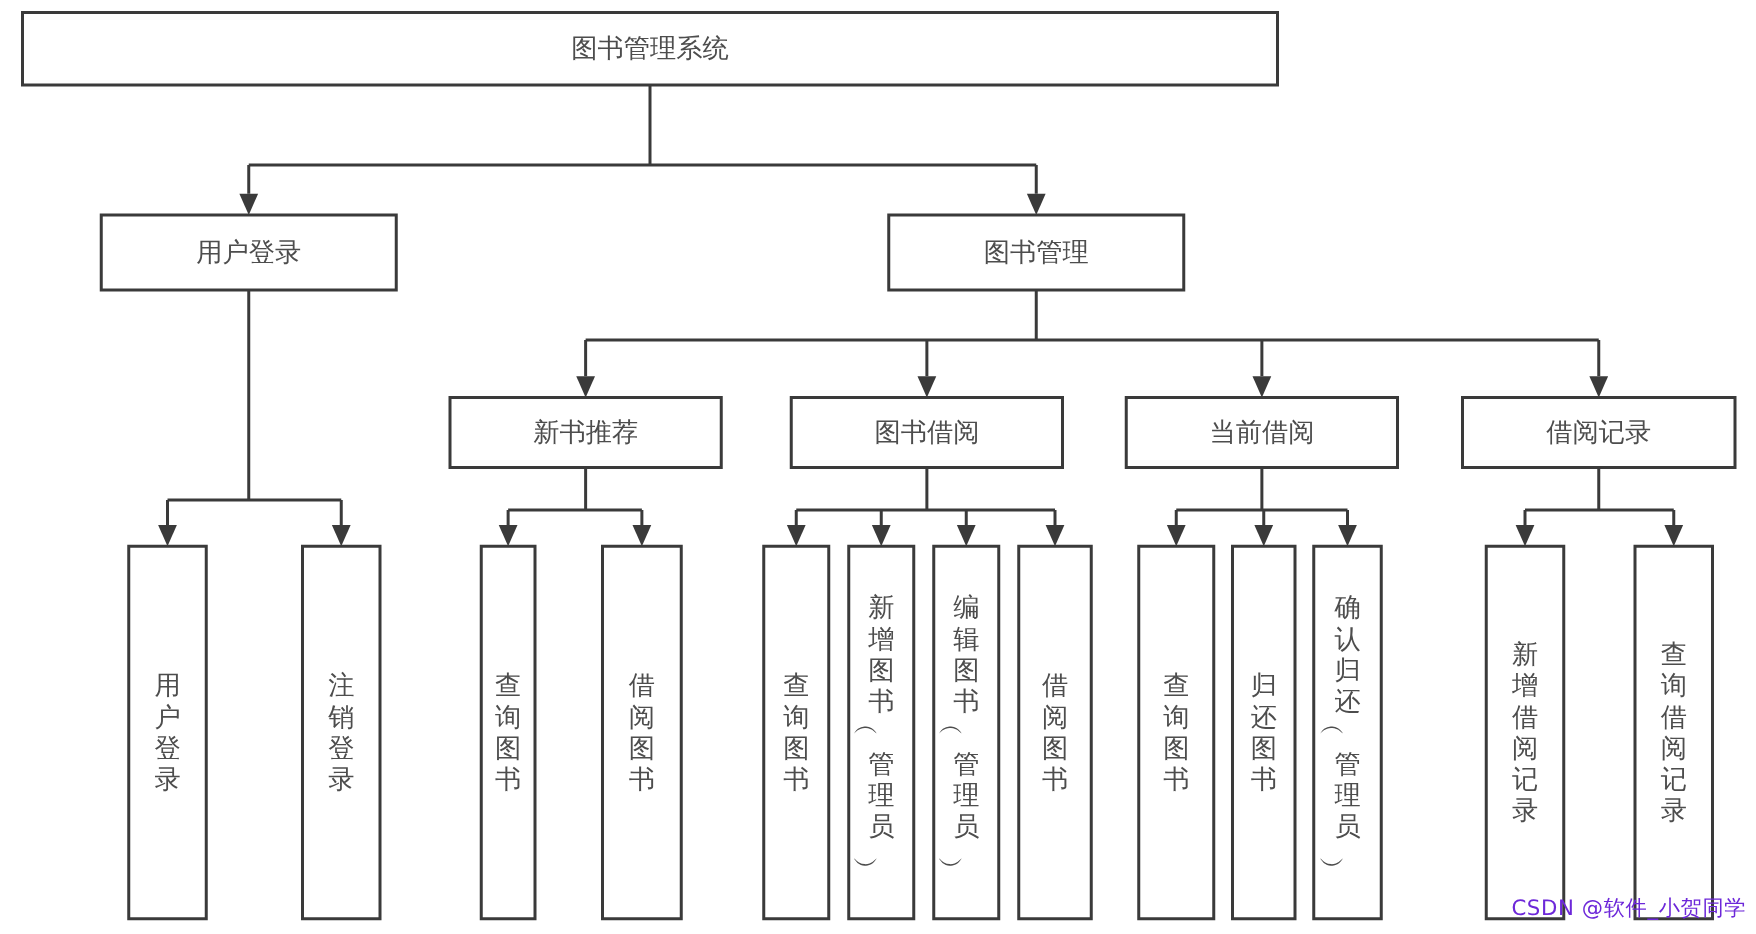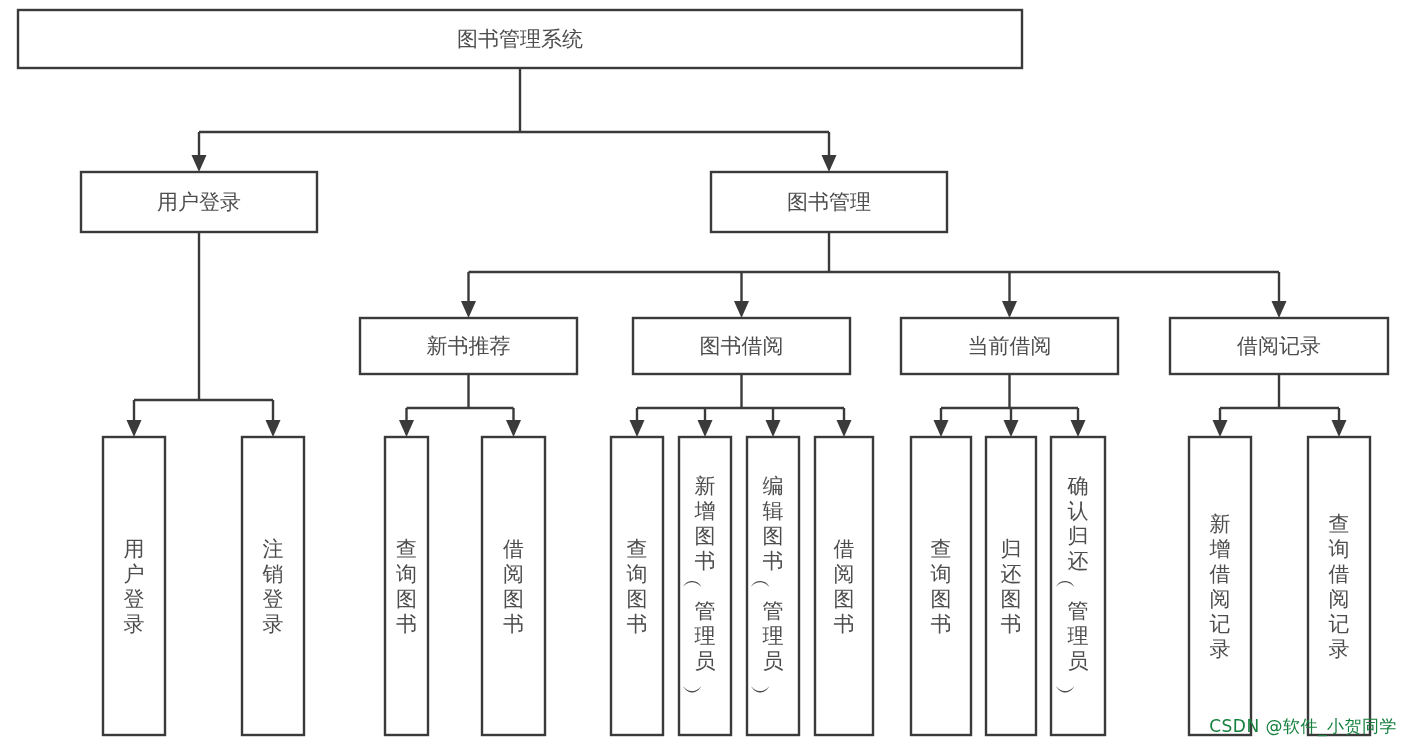--- a/index.html
+++ b/index.html
@@ -49,21 +49,21 @@
     font-family: "DejaVu Sans", "Liberation Sans", sans-serif;
     font-size: 21px;
     text-anchor: middle;
   }
   .watermark {
     position: absolute;
     right: 8px;
     bottom: 9px;
     font-family: "DejaVu Sans", "Liberation Sans", sans-serif;
     font-size: 17px;
-    color: #15803d;
+    color: #6d28d9;
     letter-spacing: 0.5px;
     white-space: nowrap;
     pointer-events: none;
   }
 </style>
 </head>
 <body>
 
 <div id="chart-root">
   <svg id="diagram" viewBox="0 0 1405 747">

